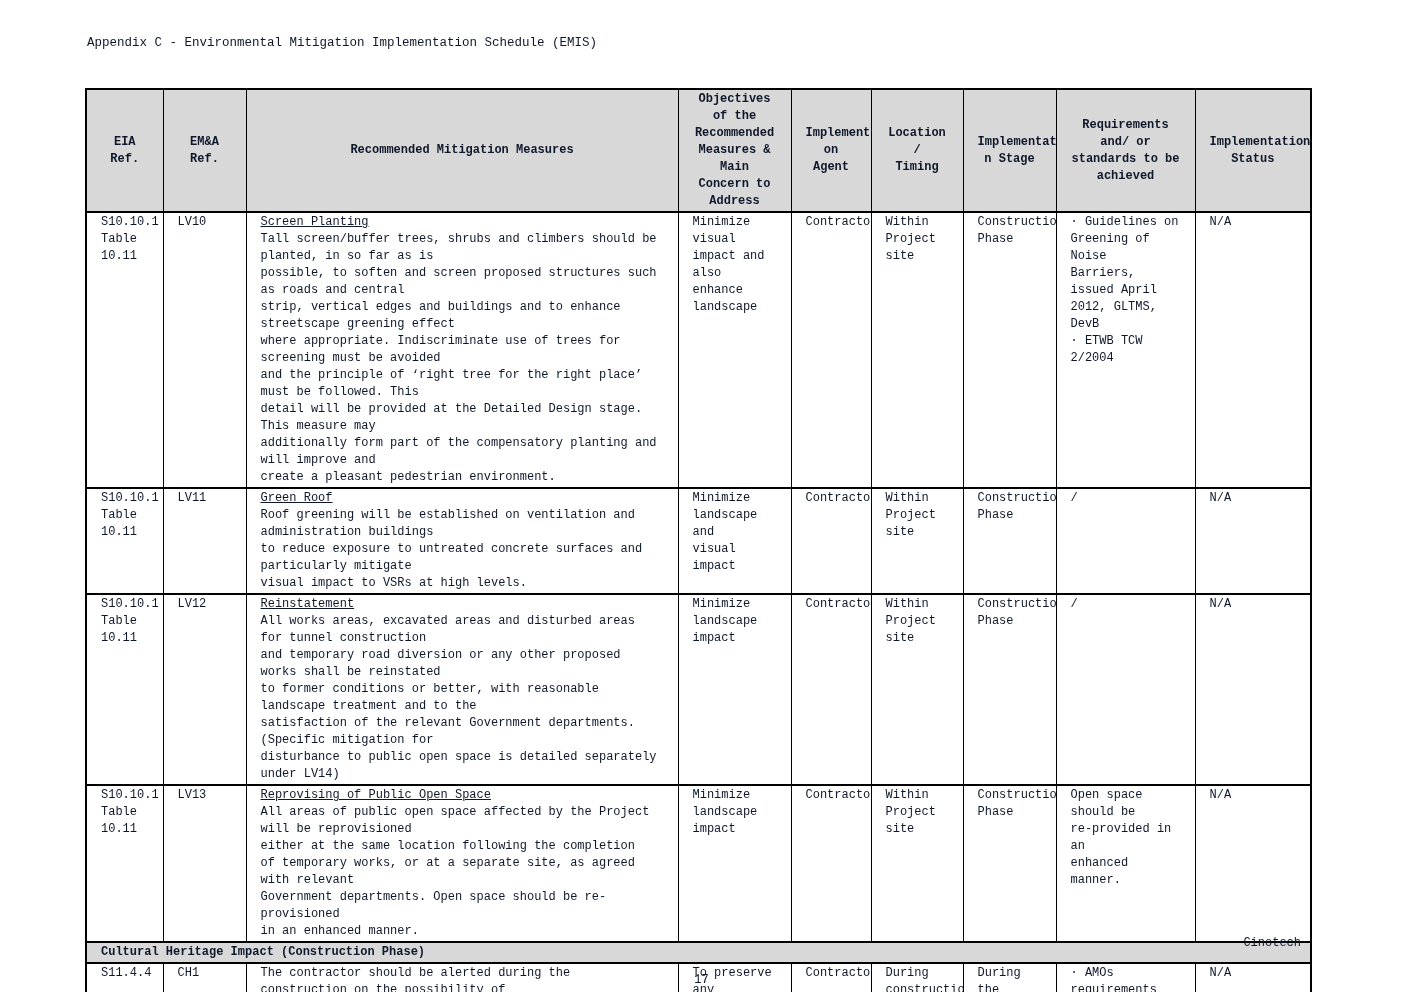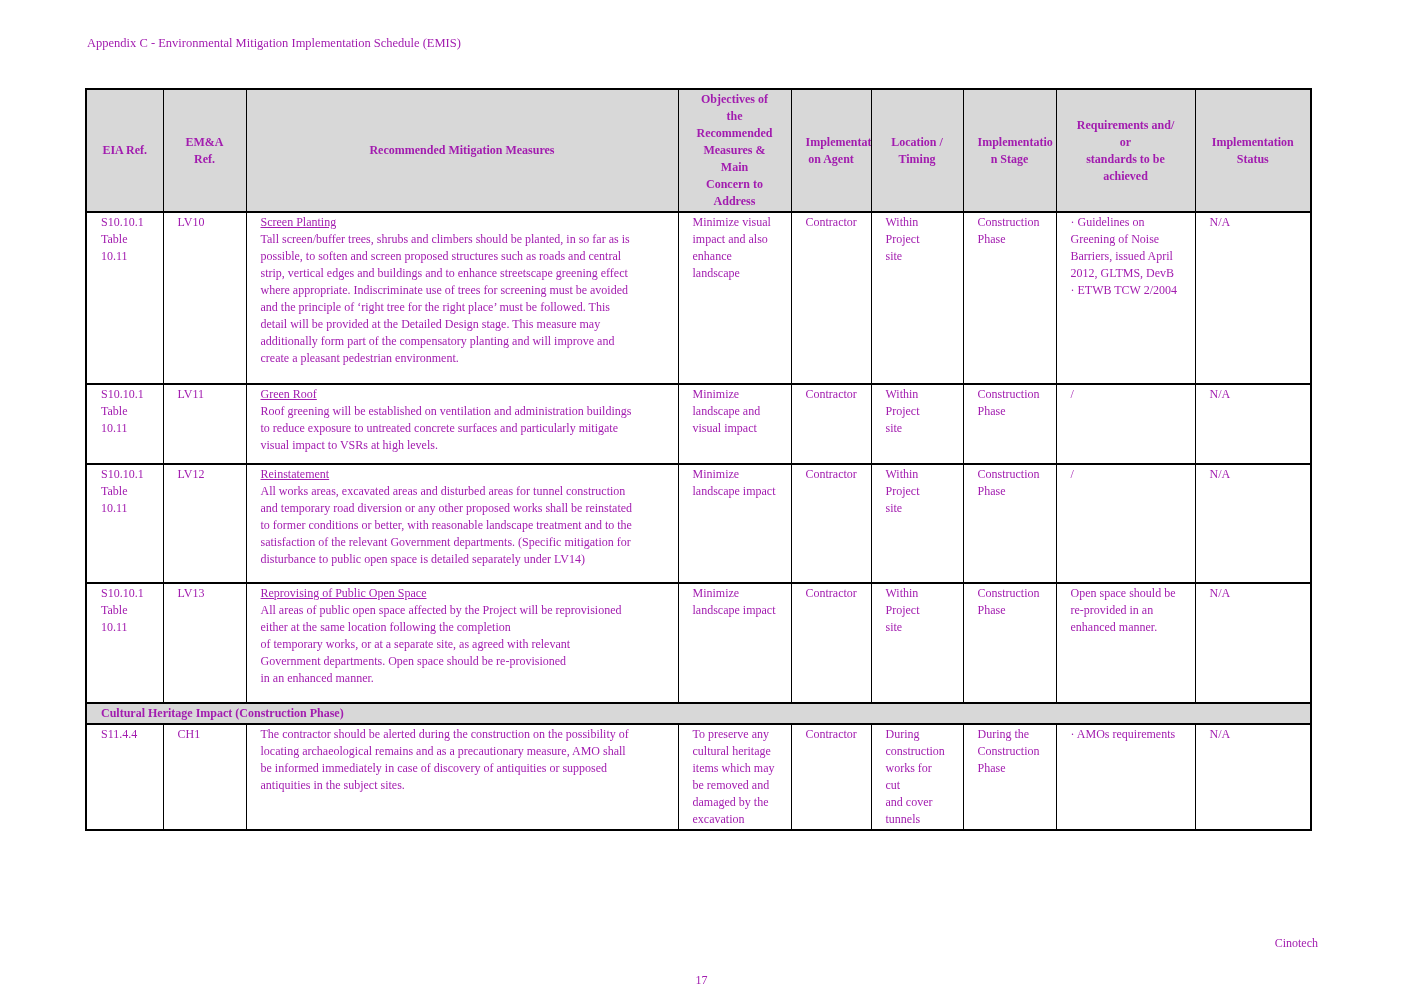--- a/index.html
+++ b/index.html
@@ -1,21 +1,21 @@
 <!DOCTYPE html>
 <html><head>
 <meta charset="utf-8">
 <style>
   html,body { margin:0; padding:0; background:#e8e8e8; }
   .page {
     position:relative;
     width:1403px; height:992px;
     background:#ffffff;
-    font-family:Liberation Serif, serif;
-    color:#a21caf;
+    font-family:Liberation Mono, monospace;
+    color:#0f172a;
     overflow:hidden;
   }
   .doc-title {
     position:absolute; left:87px; top:36px;
     font-size:12.5px; line-height:15px;
   }
   table.emis {
     position:absolute; left:85px; top:88px;
     width:1225px;
     border-collapse:collapse;
@@ -51,21 +51,21 @@
     background:#d8d8d8;
     font-weight:bold;
     padding:0 2px;
     line-height:17px;
   }
   .footer-page {
     position:absolute; left:0; right:0; top:935px;
     text-align:center; font-size:12px;margin-top:38px;
   }
   .footer-company {
-    position:absolute; right:85px; top:936px;
+    position:absolute; right:102px; top:936px;
     font-size:12px;
   }
 </style>
 </head>
 <body>
 
 <div class="page">
 
   <div class="doc-title">Appendix C - Environmental Mitigation Implementation Schedule (EMIS)</div>
 

